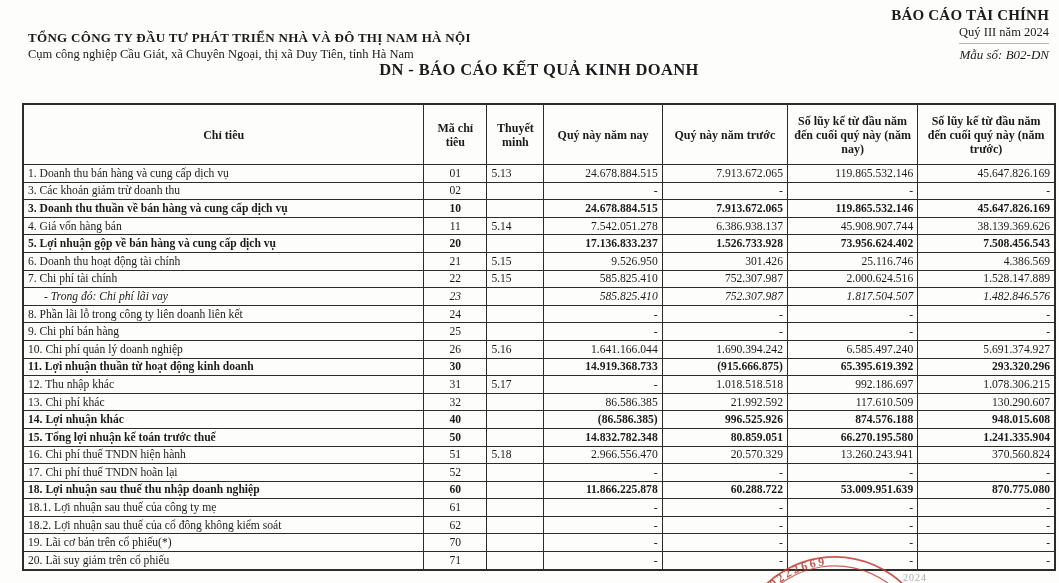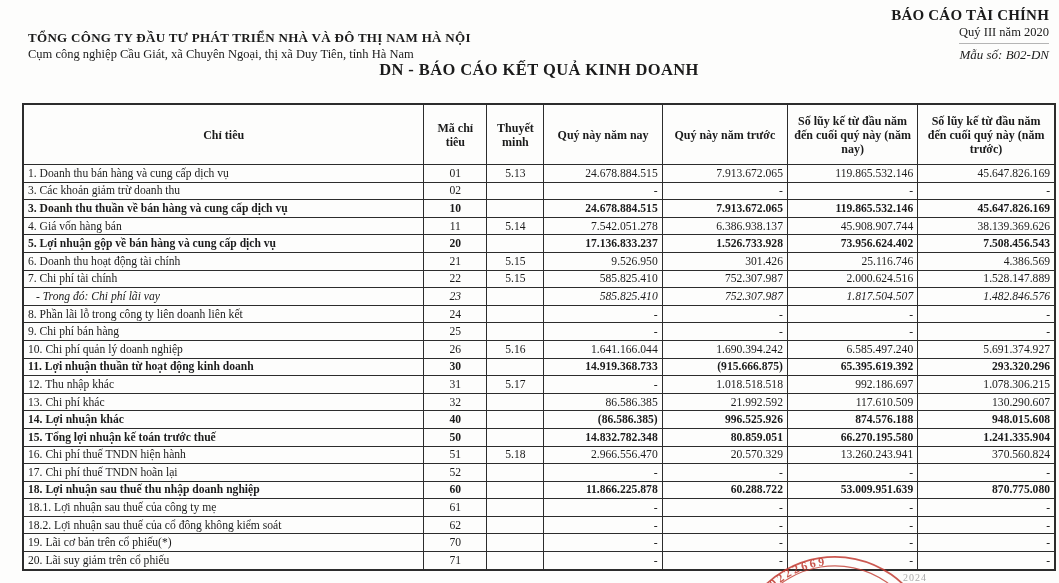--- a/index.html
+++ b/index.html
@@ -51,25 +51,25 @@
   table.report{border:2px solid #2c2c2c;}
   table.report thead th{
     font-weight:bold;text-align:center;vertical-align:middle;
     white-space:normal;line-height:14px;font-size:12px;
     height:55px;padding:2px 3px;
   }
   table.report tbody td{height:16.6px;line-height:15px;}
   td.c-label{text-align:left;}
   td.c-code,{text-align:center;}
   td.c-code{text-align:center;}
-  td.c-note{text-align:center;}
+  td.c-note{}
   td.c-num{text-align:right;}
   tr.bold td{font-weight:bold;}
   tr.italic td{font-style:italic;}
-  tr.italic td.c-label{padding-left:12px;}
+  tr.italic td.c-label{padding-left:20px;}
   
   .stamp{
     position:absolute;left:731px;top:549px;width:204px;height:34px;
     pointer-events:none;
   }
   .date-fragment{
     position:absolute;left:903px;top:572px;
     font-size:10px;color:#8d8d8d;
     filter:blur(.6px);opacity:.75;letter-spacing:1px;
   }
@@ -79,21 +79,21 @@
 
 <div class="page">
 
   <div class="top-header">
     <div class="company-block">
       <div class="company-name">TỔNG CÔNG TY ĐẦU TƯ PHÁT TRIỂN NHÀ VÀ ĐÔ THỊ NAM HÀ NỘI</div>
       <div class="company-address">Cụm công nghiệp Cầu Giát, xã Chuyên Ngoại, thị xã Duy Tiên, tỉnh Hà Nam</div>
     </div>
     <div class="report-block">
       <div class="report-type">BÁO CÁO TÀI CHÍNH</div>
-      <div class="report-period">Quý III năm 2020</div>
+      <div class="report-period">Quý III năm 2024</div>
       <div><span class="form-no">Mẫu số: B02-DN</span></div>
     </div>
   </div>
 
   <div class="doc-title">DN - BÁO CÁO KẾT QUẢ KINH DOANH</div>
 
   <table class="report">
     <colgroup>
       <col style="width:400px">
       <col style="width:63px">

